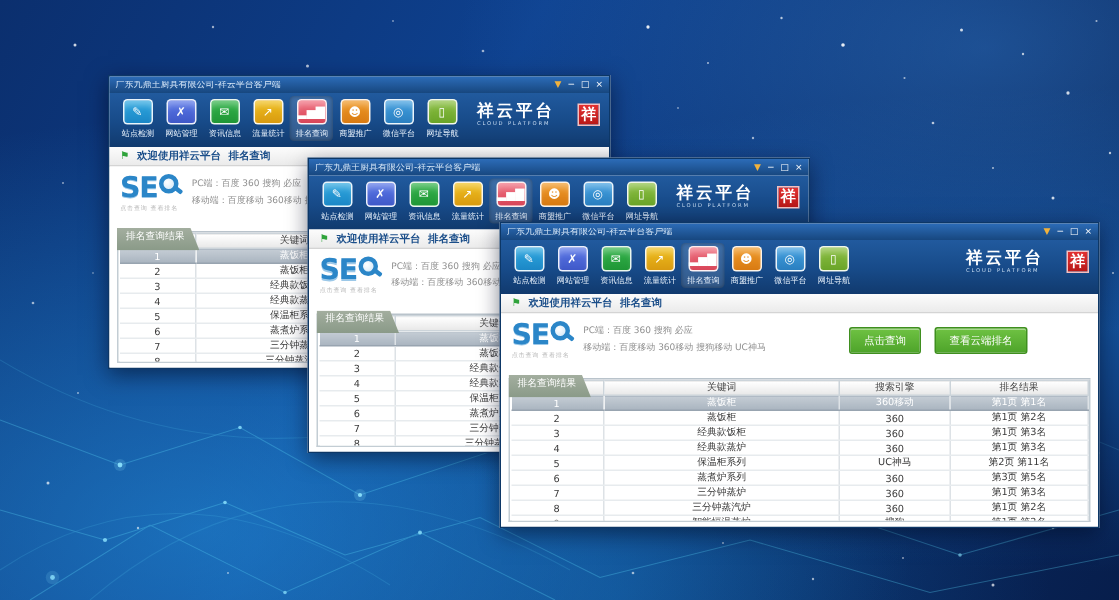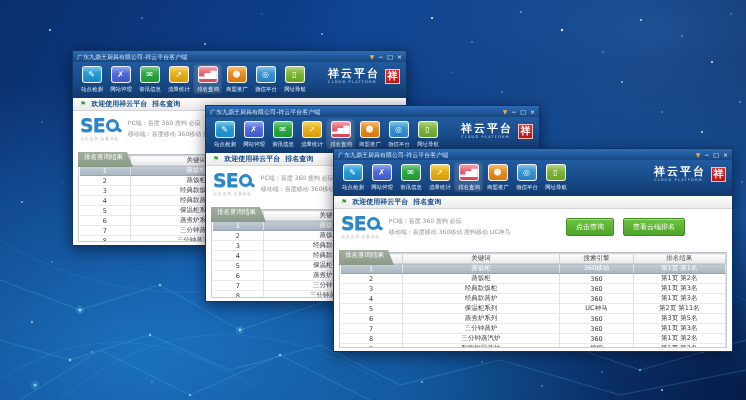--- a/index.html
+++ b/index.html
@@ -36,38 +36,38 @@
     display:flex; align-items:flex-start; padding:2px 4px 0 4px; }
   .tools { display:flex; }
   .tool { width:29px; display:flex; flex-direction:column; align-items:center;
     padding-top:2px; border-radius:3px; }
   .tool.active { background:rgba(255,255,255,.14); box-shadow:inset 0 0 3px rgba(0,0,0,.35); }
   .ic { width:20px; height:17px; border:1px solid rgba(255,255,255,.9); border-radius:3px;
     display:flex; align-items:center; justify-content:center; color:#fff;
     box-shadow:inset 0 5px 4px -2px rgba(255,255,255,.35); }
   .ic .g { font-size:8px; line-height:1; }
   .tl { font-size:6px; color:#e6f0fb; margin-top:2px; white-space:nowrap; transform:scale(.9); }
-  .brand { margin-left:auto; display:flex; align-items:center; gap:5px; padding:4px 2px 0 0; }
+  .brand { margin-left:auto; display:flex; align-items:center; gap:15px; padding:4px 2px 0 0; }
   .brand-name { color:#fff; font-weight:bold; font-size:11px; letter-spacing:2px; line-height:1; }
   .brand-sub { color:#c9ddf2; font-size:3.5px; letter-spacing:1.2px; margin-top:1px; }
   .brand-seal { width:15px; height:15px; background:linear-gradient(#e23030,#b81818);
     border:1px solid #f5c0c0; color:#fff; font-size:10px; font-weight:bold;
     display:flex; align-items:center; justify-content:center; }
 
   .breadcrumb { height:13px; flex:0 0 13px; background:linear-gradient(#fcfcfc,#ebebeb);
     border-bottom:1px solid #d4d4d4; display:flex; align-items:center; gap:5px;
     padding:0 7px; font-size:7px; font-weight:bold; color:#1c4f8a; }
   .flag { color:#2fa33a; font-size:7px; }
 
   .content { flex:1; background:#fff; padding:2px 5px 3px 5px; display:flex;
     flex-direction:column; overflow:hidden; }
 
   .seo-row { height:31px; flex:0 0 31px; display:flex; align-items:center; }
   .seo-block { display:flex; flex-direction:column; align-items:center; }
-  .seo-logo { display:flex; align-items:center; }
+  .seo-logo { display:flex; align-items:flex-start; }
   .seo-se { font-size:19px; font-weight:bold; letter-spacing:-1px; line-height:1;
     color:#2b86c8; text-shadow:0 1px 0 #9cc8e8; }
   .seo-mag { display:inline-block; width:13px; height:13px; border:3px solid #2b86c8;
     border-radius:50%; background:radial-gradient(circle at 35% 35%,#fff,#cfe6f7);
     position:relative; margin-left:1px; }
   .seo-mag::after { content:""; position:absolute; width:7px; height:3px; background:#2b86c8;
     right:-6px; bottom:-2px; transform:rotate(38deg); border-radius:1px; }
   .seo-cap { font-size:4.5px; color:#b8b8b8; letter-spacing:.6px; margin-top:1px; white-space:nowrap; transform:scale(.9); }
   .engine-lines { margin-left:7px; font-size:6px; color:#8f8f8f; line-height:1.7; white-space:nowrap; }
   .btns { margin-left:auto; display:flex; gap:9px; padding-right:42px; }

